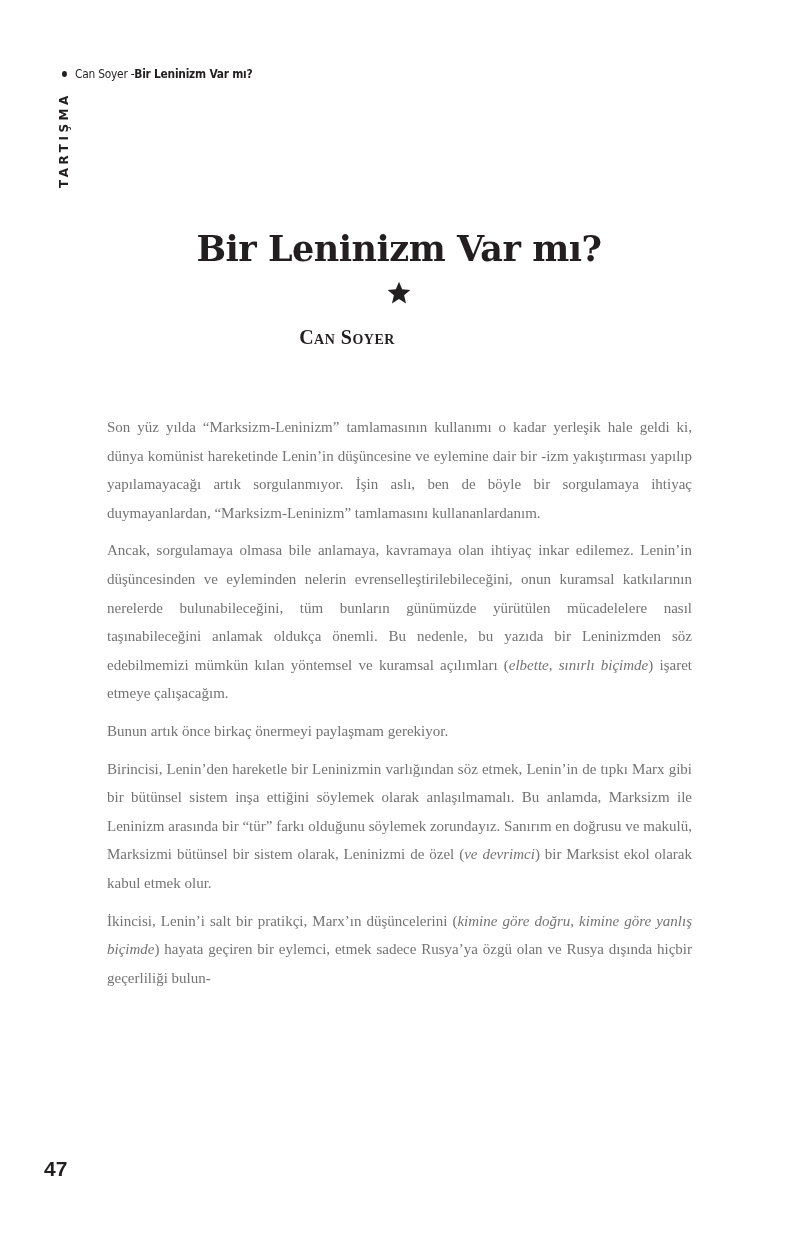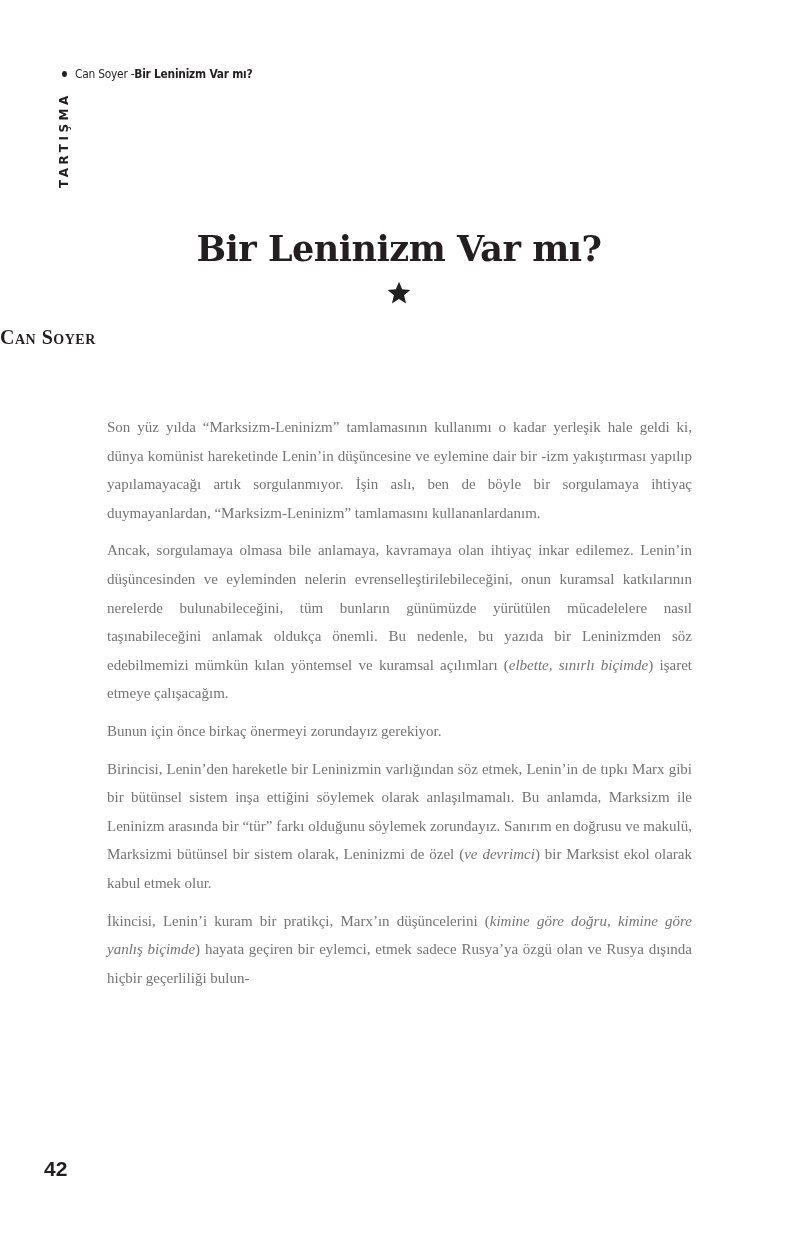--- a/index.html
+++ b/index.html
@@ -25,21 +25,21 @@
   }
   .title {
     position: absolute; left: 0; width: 798px; top: 228px; text-align: center;
     font-family: "DejaVu Serif", serif; font-weight: bold; font-size: 35px;
     letter-spacing: -0.5px; color: #231f20; margin: 0;
   }
   .star {
     position: absolute; left: 386px; top: 280px; width: 26px; height: 26px;
   }
   .author {
-    position: absolute; left: 0; width: 694px; top: 326px; text-align: left;
+    position: absolute; left: 0; width: 694px; top: 326px; text-align: center;
     font-family: "Liberation Serif", serif; font-weight: bold; font-size: 20px;
     font-variant: small-caps; letter-spacing: 0.5px; color: #231f20;
   }
   .body-text {
     position: absolute; left: 107px; width: 585px; top: 413px;
     font-family: "Liberation Serif", serif; font-size: 15px; line-height: 28.6px;
     text-align: justify; color: #737373;
   }
   .body-text p { margin: 0 0 9px 0; hyphens: manual; }
   .body-text em { }
@@ -64,18 +64,18 @@
 
 <svg class="star" viewBox="0 0 24 24">
   <polygon points="12,1.5 14.9,8.6 22.5,9.2 16.7,14.1 18.5,21.6 12,17.6 5.5,21.6 7.3,14.1 1.5,9.2 9.1,8.6" fill="#231f20"></polygon>
 </svg>
 
 <div class="author">Can Soyer</div>
 
 <div class="body-text">
   <p><span>Son yüz yılda “Marksizm-Leninizm” tamlamasının kullanımı o kadar yerleşik hale geldi ki, dünya komünist hareketinde Lenin’in düşün­cesine ve eylemine dair bir -izm yakıştırması yapılıp yapılamayacağı artık sorgulanmıyor. İşin aslı, ben de böyle bir sorgulamaya ihtiyaç duymayanlardan, “Marksizm-Leninizm” tamlamasını kullananlarda­nım.</span></p>
   <p><span>Ancak, sorgulamaya olmasa bile anlamaya, kavramaya olan ihtiyaç inkar edilemez. Lenin’in düşüncesinden ve eyleminden nelerin ev­renselleştirilebileceğini, onun kuramsal katkılarının nerelerde bulu­nabileceğini, tüm bunların günümüzde yürütülen mücadelelere nasıl taşınabileceğini anlamak oldukça önemli. Bu nedenle, bu yazıda bir Leninizmden söz edebilmemizi mümkün kılan yöntemsel ve kuram­sal açılımları (</span><em>elbette, sınırlı biçimde</em><span>) işaret etmeye çalışacağım.</span></p>
-  <p><span>Bunun için önce birkaç önermeyi zorundayız gerekiyor.</span></p>
+  <p><span>Bunun artık önce birkaç önermeyi paylaşmam gerekiyor.</span></p>
   <p><span>Birincisi, Lenin’den hareketle bir Leninizmin varlığından söz etmek, Lenin’in de tıpkı Marx gibi bir bütünsel sistem inşa ettiğini söylemek olarak anlaşılmamalı. Bu anlamda, Marksizm ile Leninizm arasında bir “tür” farkı olduğunu söylemek zorundayız. Sanırım en doğrusu ve makulü, Marksizmi bütünsel bir sistem olarak, Leninizmi de özel (</span><em>ve devrimci</em><span>) bir Marksist ekol olarak kabul etmek olur.</span></p>
-  <p><span>İkincisi, Lenin’i kuram bir pratikçi, Marx’ın düşüncelerini (</span><em>kimine göre doğru, kimine göre yanlış biçimde</em><span>) hayata geçiren bir eylemci, etmek sadece Rusya’ya özgü olan ve Rusya dışında hiçbir geçerliliği bulun-</span></p>
+  <p><span>İkincisi, Lenin’i salt bir pratikçi, Marx’ın düşüncelerini (</span><em>kimine göre doğru, kimine göre yanlış biçimde</em><span>) hayata geçiren bir eylemci, etmek sadece Rusya’ya özgü olan ve Rusya dışında hiçbir geçerliliği bulun-</span></p>
 </div>
 
-<div class="page-number">42</div>
+<div class="page-number">47</div>
 
 </body></html>

